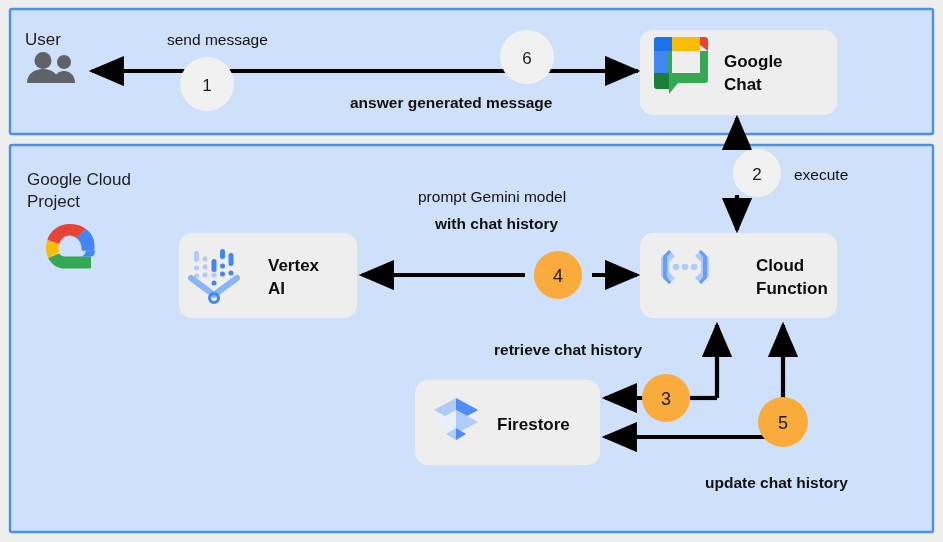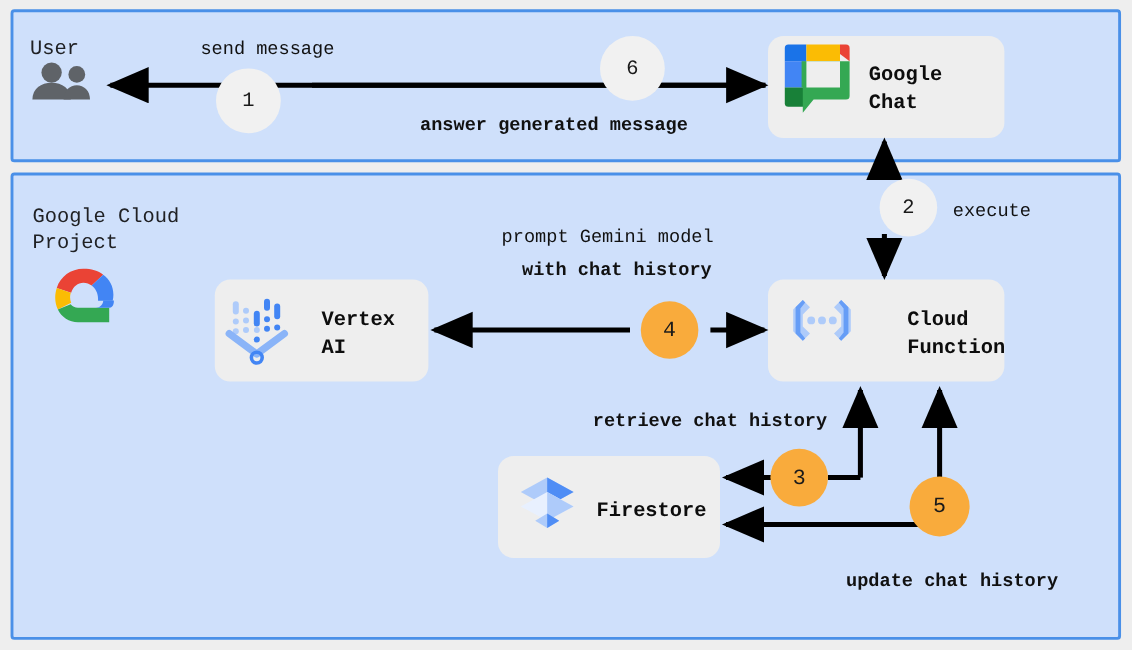--- a/index.html
+++ b/index.html
@@ -2,21 +2,21 @@
 <html><head>
 <meta charset="utf-8">
 <style>
   html,body{margin:0;padding:0;}
   body{
     width:943px;height:542px;
     background:#eeeeee;
     font-family:"Liberation Sans", sans-serif;
     overflow:hidden;
   }
-  #stage{position:relative;width:931px;height:542px;font-family:Liberation Mono, monospace;}
+  #stage{position:relative;width:931px;height:542px;}
   #diagram{position:absolute;top:0;left:0;}
   .zone-label{font-size:17px;fill:#202124;}
   .step-label{font-size:15.5px;fill:#111111;}
   .step-label.bold{font-weight:bold;}
   .node-label{font-size:17px;font-weight:bold;fill:#0d0d0d;}
   .badge-num{font-size:17px;fill:#1a1a1a;text-anchor:middle;dominant-baseline:central;}
   .badge-num.dark{font-size:18px;}
 </style>
 </head>
 <body>

